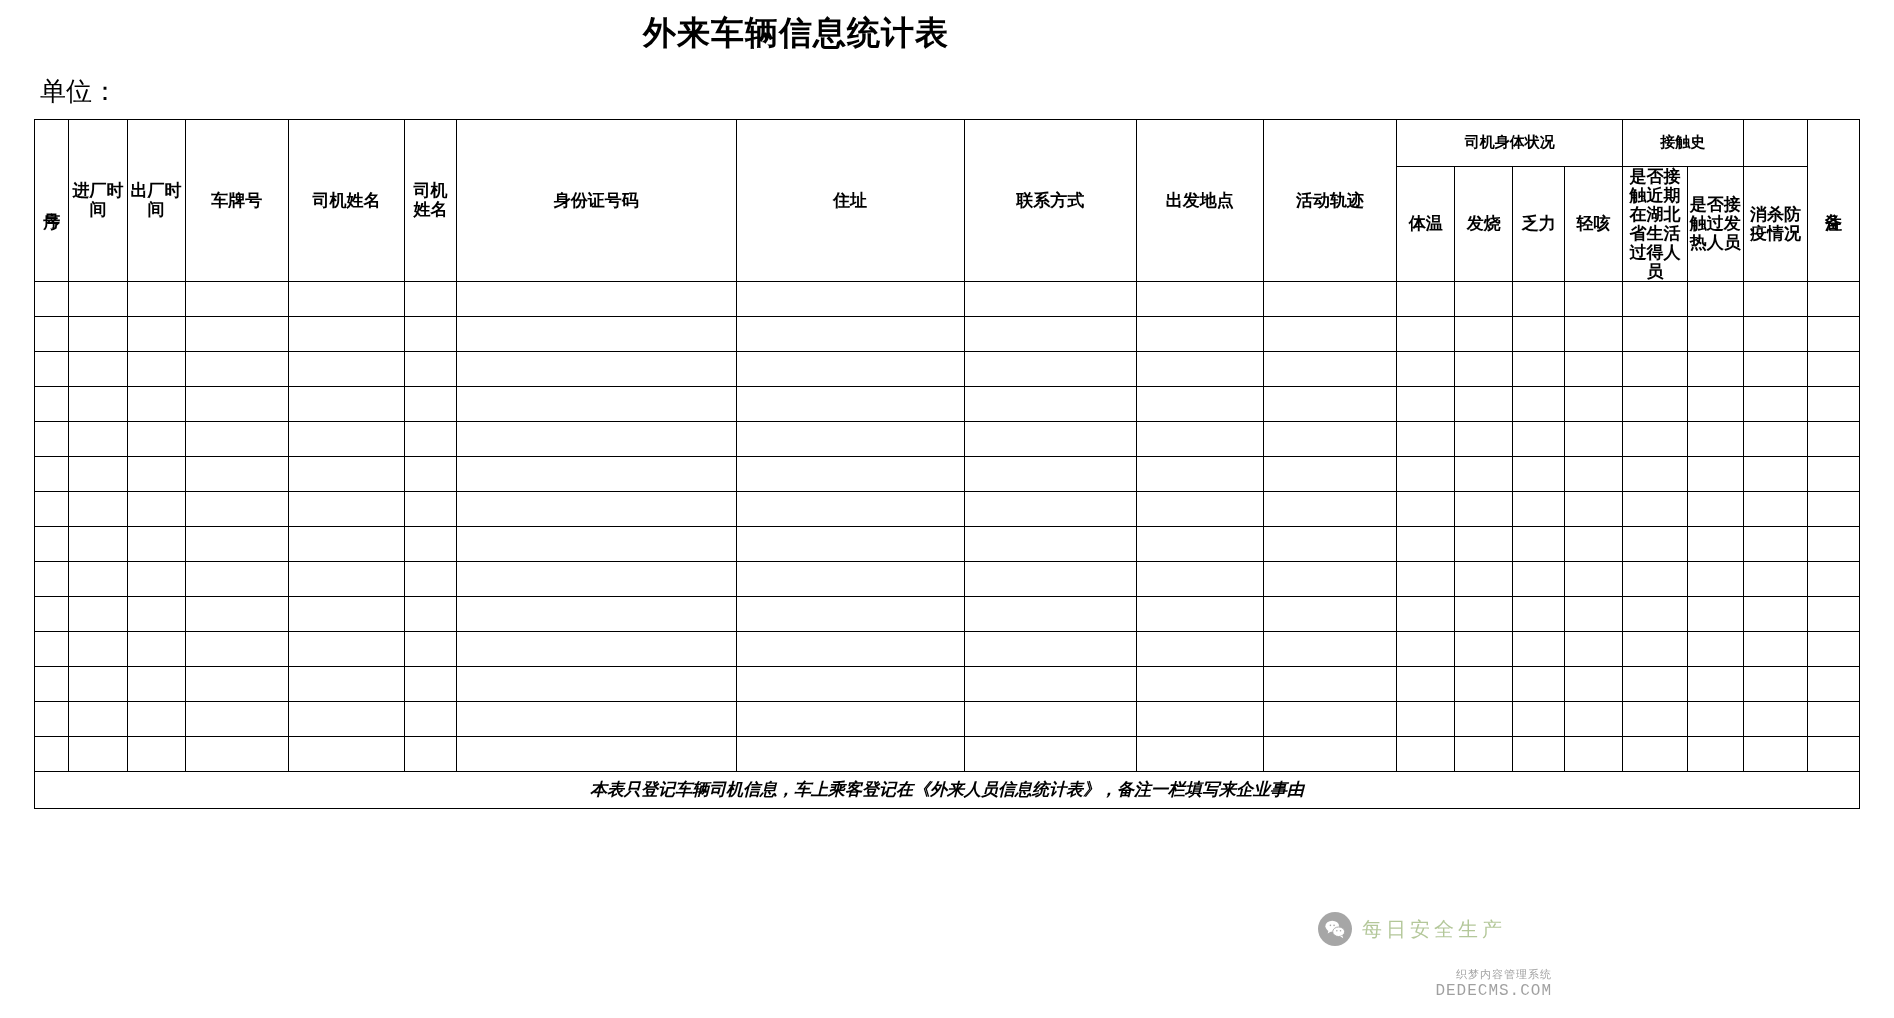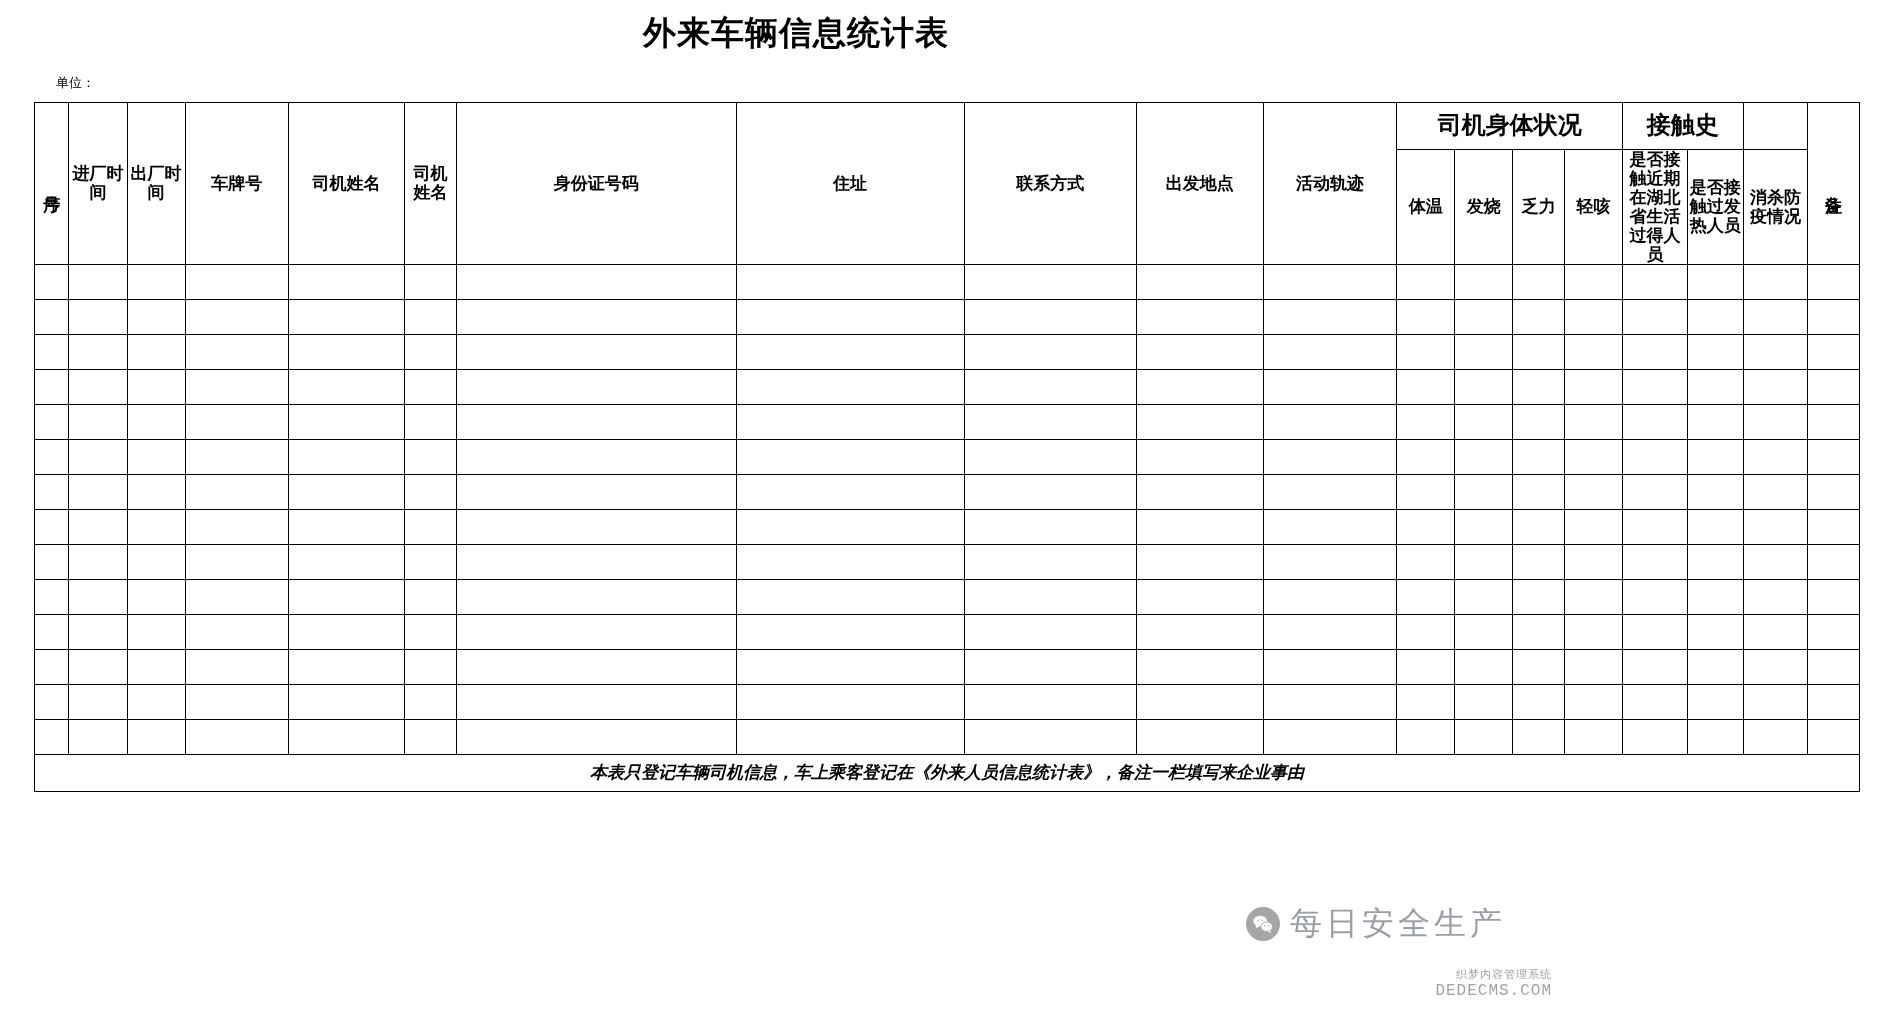--- a/index.html
+++ b/index.html
@@ -25,22 +25,22 @@
     text-align: center;
     font-family: "Liberation Serif", "DejaVu Serif", serif;
     font-weight: bold;
     font-size: 33px;
     letter-spacing: 1px;
     padding-top: 14px;
     line-height: 1.2;
   }
   .unit-line {
     font-family: Liberation Mono, monospace;
-    font-size: 13px;
-    margin-left: 56px;
+    font-size: 26px;
+    margin-left: 40px;
     margin-top: 20px;
     margin-bottom: 10px;
   }
   .table-wrap {
     margin: 0 34px 0 34px;
   }
   table.main {
     border-collapse: collapse;
     table-layout: fixed;
     width: 1826px;
@@ -52,21 +52,21 @@
     font-weight: bold;
     font-size: 17px;
     text-align: center;
     vertical-align: middle;
     line-height: 1.12;
     word-break: break-all;
     overflow: hidden;
   }
   table.main th.groupcell {
     height: 46px;
-    font-size: 24px;
+    font-size: 15px;
   }
   table.main th.blankgroup {
     height: 46px;
   }
   th.vert {
     writing-mode: vertical-rl;
     text-orientation: upright;
     white-space: nowrap;
     letter-spacing: 1px;
     padding: 2px 0;
@@ -104,23 +104,23 @@
     height: 34px;
     border-radius: 50%;
     background: #2e2e2e;
     display: flex;
     align-items: center;
     justify-content: center;
     margin-right: 10px;
   }
   .wm-text {
     font-family: "Liberation Serif", "DejaVu Serif", serif;
-    font-size: 32px;
+    font-size: 20px;
     letter-spacing: 4px;
-    color: #0f172a;
+    color: #4d7c0f;
   }
   .wm-small {
     position: absolute;
     right: 40px;
     bottom: 18px;
     text-align: right;
     opacity: 0.5;
     pointer-events: none;
     margin-top: 12px;
   }

